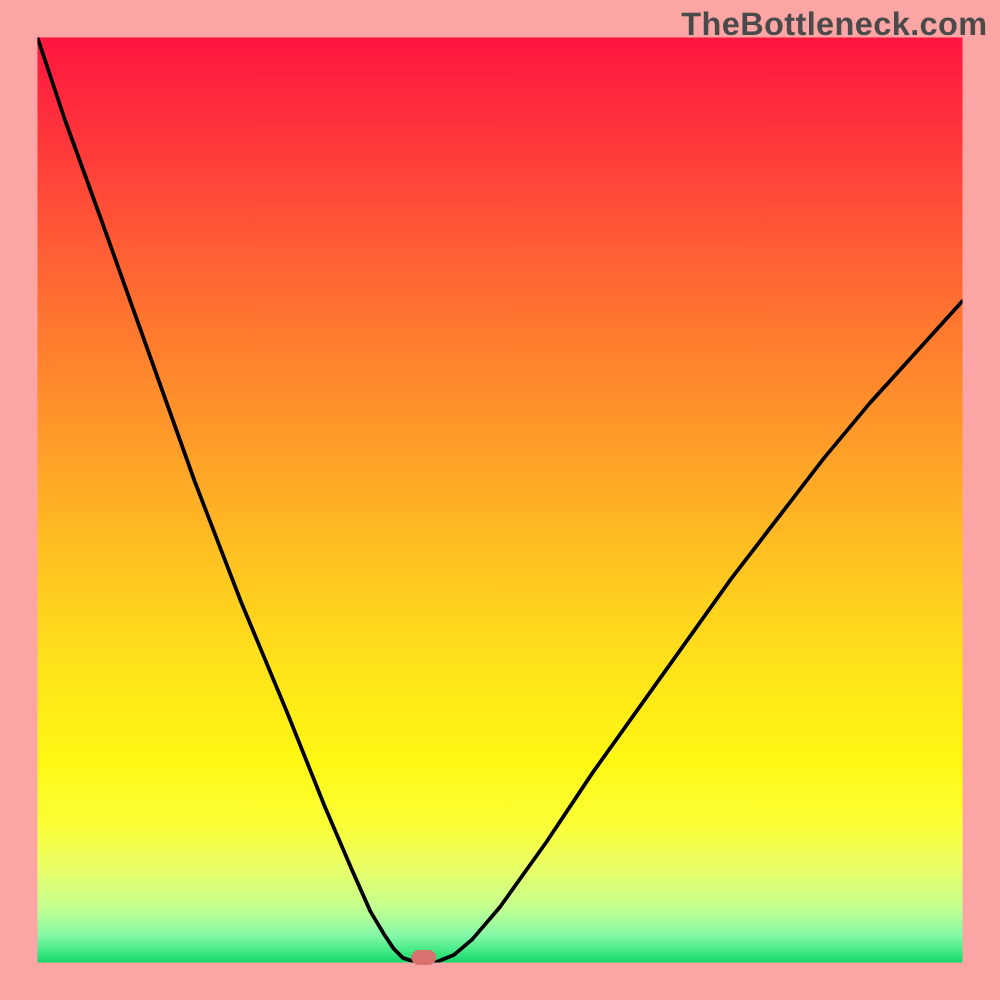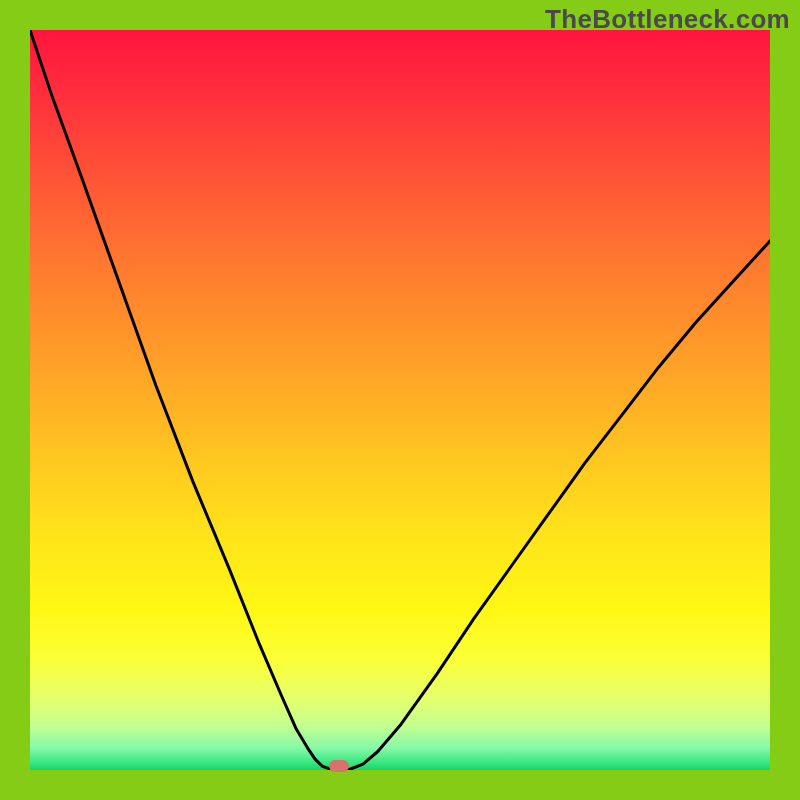--- a/index.html
+++ b/index.html
@@ -10,21 +10,21 @@
     background: #000;
     overflow: hidden;
     font-family: Arial, Helvetica, sans-serif;
   }
   .frame {
     position: absolute;
     top: 0;
     left: 0;
     width: 800px;
     height: 800px;
-    background: #84cc16;
+    background: #fca5a5;
   }
   .watermark {
     position: absolute;
     top: 4px;
     right: 10px;
     color: #4a4a4a;
     font-size: 26px;
     font-weight: 600;
     letter-spacing: 0.3px;
     user-select: none;

